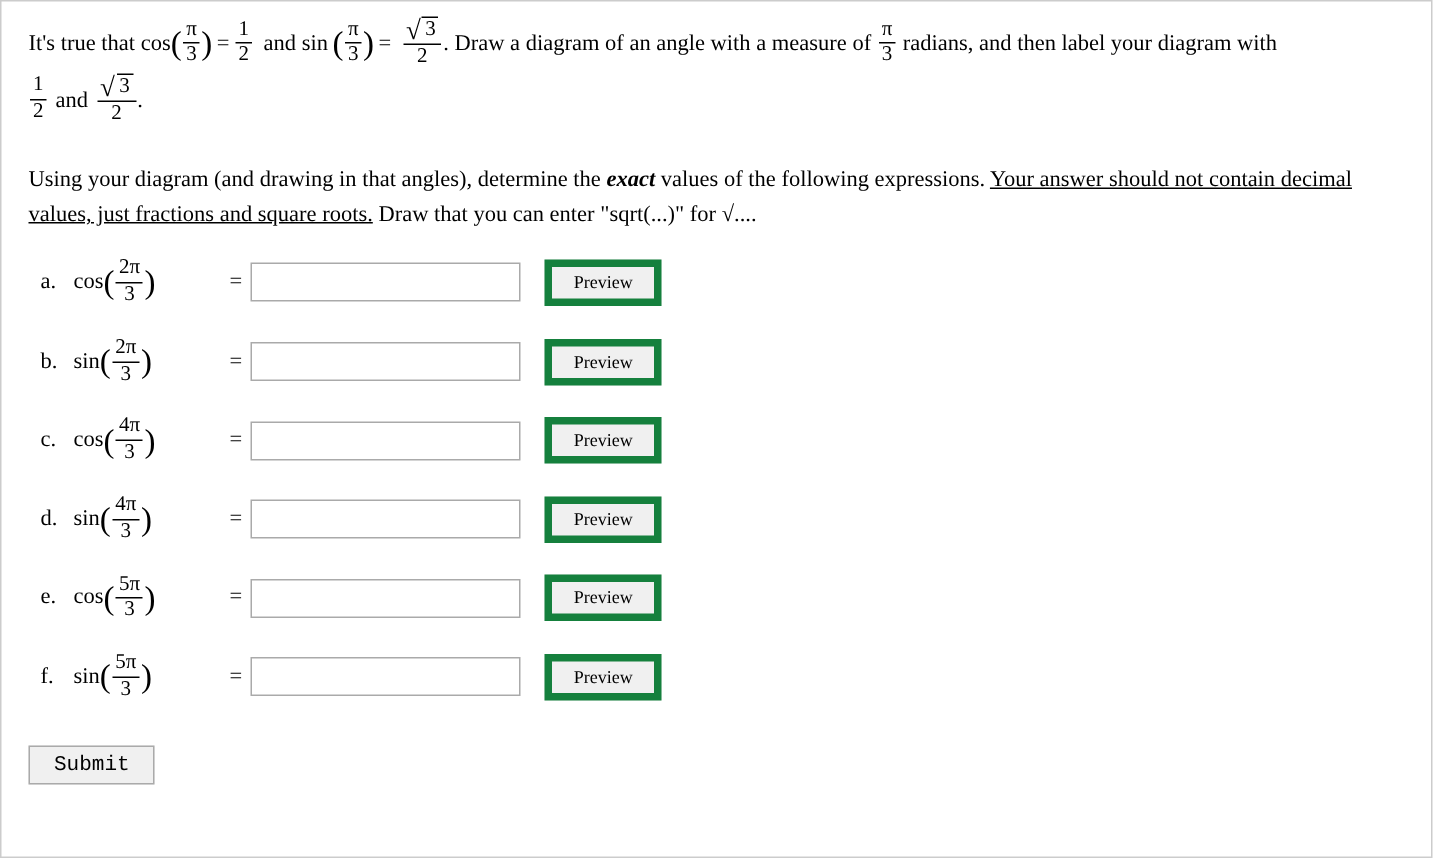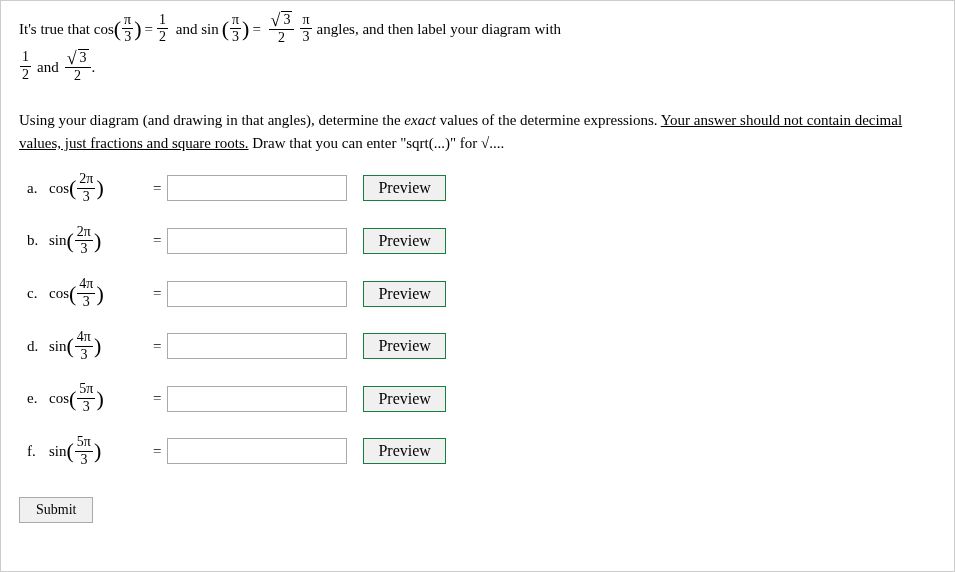--- a/index.html
+++ b/index.html
@@ -68,20 +68,21 @@
       line-height: 1;
       font-weight: 300;
     }
 
     .description-block {
       margin-bottom: 16px;
       line-height: 1.55;
     }
     .description-block em {
       font-style: italic;
+      font-weight: bold;
     }
     .description-block u {
       text-decoration: underline;
     }
 
     .questions-block {
       margin-left: 8px;
     }
     .question-row {
       display: flex;
@@ -107,34 +108,34 @@
       height: 26px;
       border: 1px solid #aaa;
       font-size: 14px;
       padding: 2px 4px;
       font-family: Times New Roman, serif;
     }
     .preview-btn {
       margin-left: 16px;
       padding: 3px 14px;
       background: #f0f0f0;
-      border: 1px solid #15803d;
-      font-size: 16px;
+      border: 5px solid #15803d;
+      font-size: 12px;
       cursor: pointer;
       font-family: Times New Roman, serif;
     }
 
     .submit-btn {
       margin-top: 10px;
       padding: 4px 16px;
       background: #f0f0f0;
       border: 1px solid #aaa;
       font-size: 14px;
       cursor: pointer;
-      font-family: Liberation Serif, serif;
+      font-family: Liberation Mono, monospace;
     }
 
     .intro-line {
       display: flex;
       flex-wrap: wrap;
       align-items: center;
       line-height: 2;
     }
     .space { margin: 0 3px; }
   </style>
@@ -171,27 +172,28 @@
     <span class="space">=</span>
     <span class="math-inline">
       &nbsp;<span class="frac">
         <span class="numer"><span class="sqrt-expr">
               <span class="sqrt-symbol">√</span>
               <span class="sqrt-content">3</span>
             </span></span>
         <span class="denom">2</span>
       </span>
     </span>
+    <span>. Draw a diagram of an angle with a measure of</span>
     <span class="math-inline" style="margin: 0 4px;">
       <span class="frac">
         <span class="numer">π</span>
         <span class="denom">3</span>
       </span>
     </span>
-    <span>angles, and then label your diagram with</span>
+    <span>radians, and then label your diagram with</span>
   </div>
   <div class="intro-line" style="margin-top: 2px;">
     <span class="math-inline">
       <span class="frac">
         <span class="numer">1</span>
         <span class="denom">2</span>
       </span>
     </span>
     <span style="margin: 0 5px;">and</span>
     <span class="math-inline">
@@ -201,21 +203,21 @@
               <span class="sqrt-content">3</span>
             </span></span>
         <span class="denom">2</span>
       </span>
     </span>
     <span>.</span>
   </div>
 </div>
 
 <div class="description-block">
-  <span>Using your diagram (and drawing in that angles), determine the </span><em>exact</em><span> values of the determine expressions. </span><u>Your answer should not contain decimal values, just fractions and square roots.</u><span> Draw that you can enter "sqrt(...)" for √....</span>
+  <span>Using your diagram (and drawing in that angles), determine the </span><em>exact</em><span> values of the following expressions. </span><u>Your answer should not contain decimal values, just fractions and square roots.</u><span> Draw that you can enter "sqrt(...)" for √....</span>
 </div>
 
 <div class="questions-block">
 
   <div class="question-row">
     <div class="question-label">
       <span class="label-letter">a.</span>
       <span>cos</span>
       <span class="paren-group math-inline">
         <span class="big-paren">(</span>

